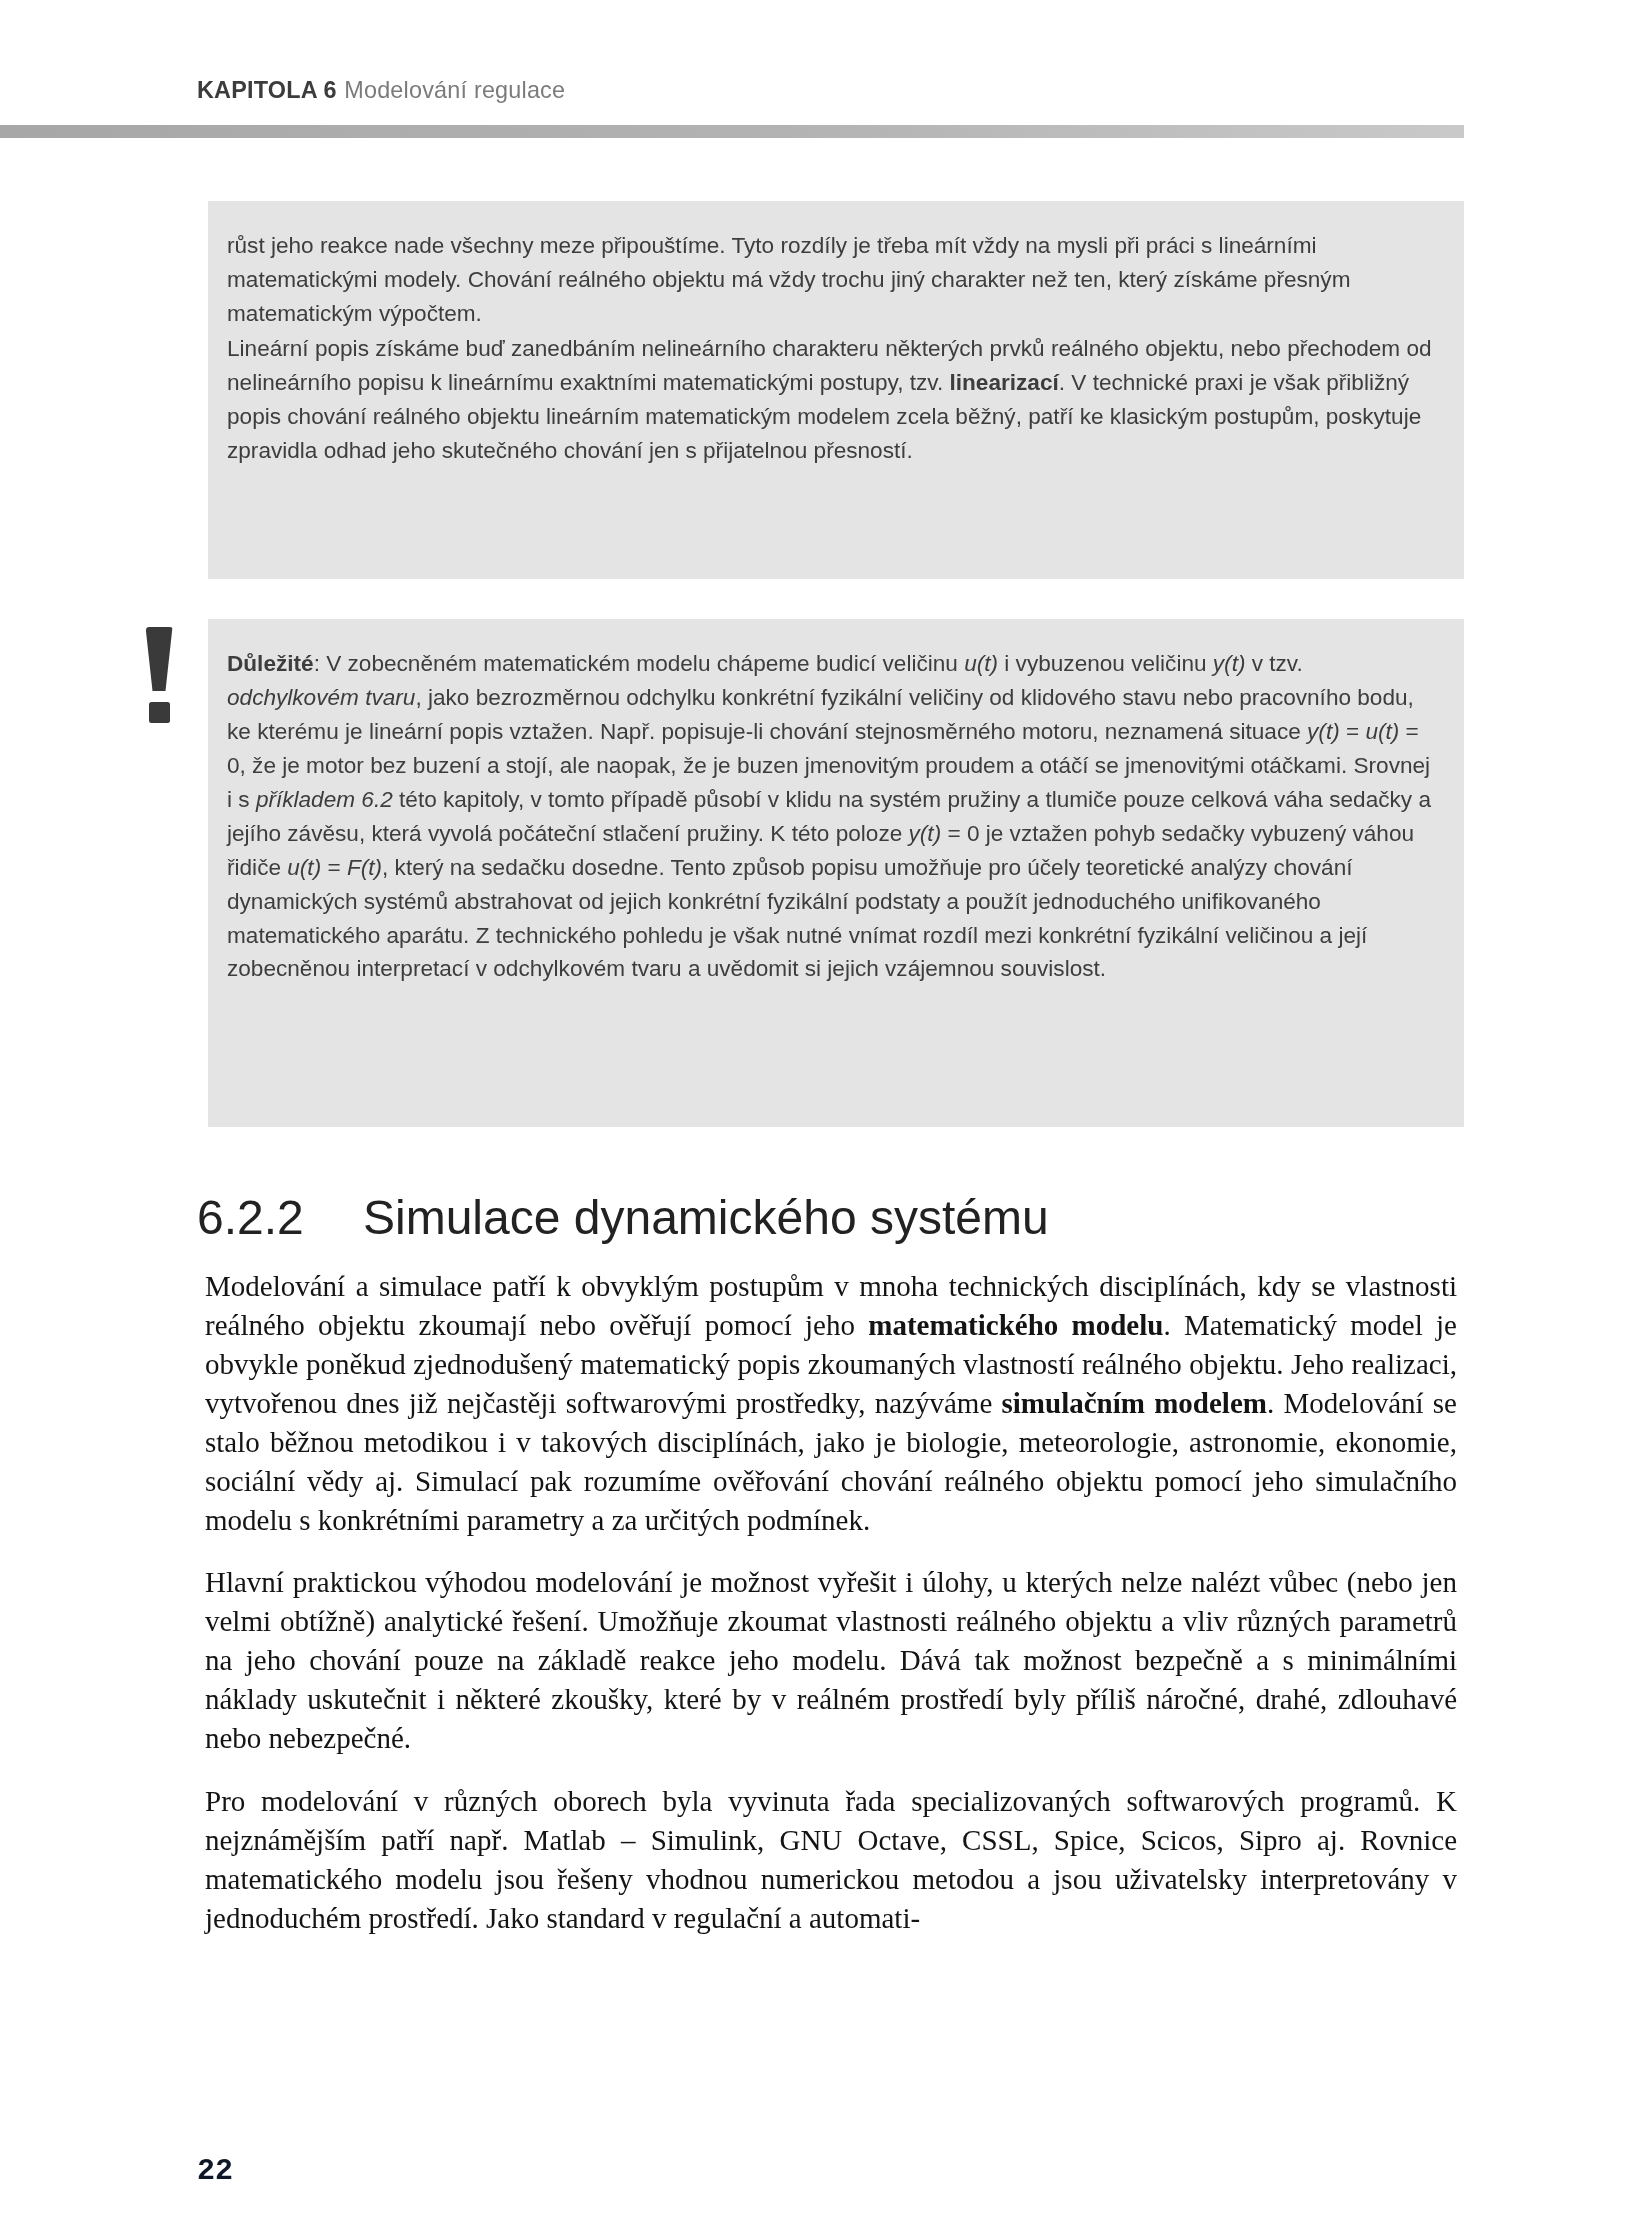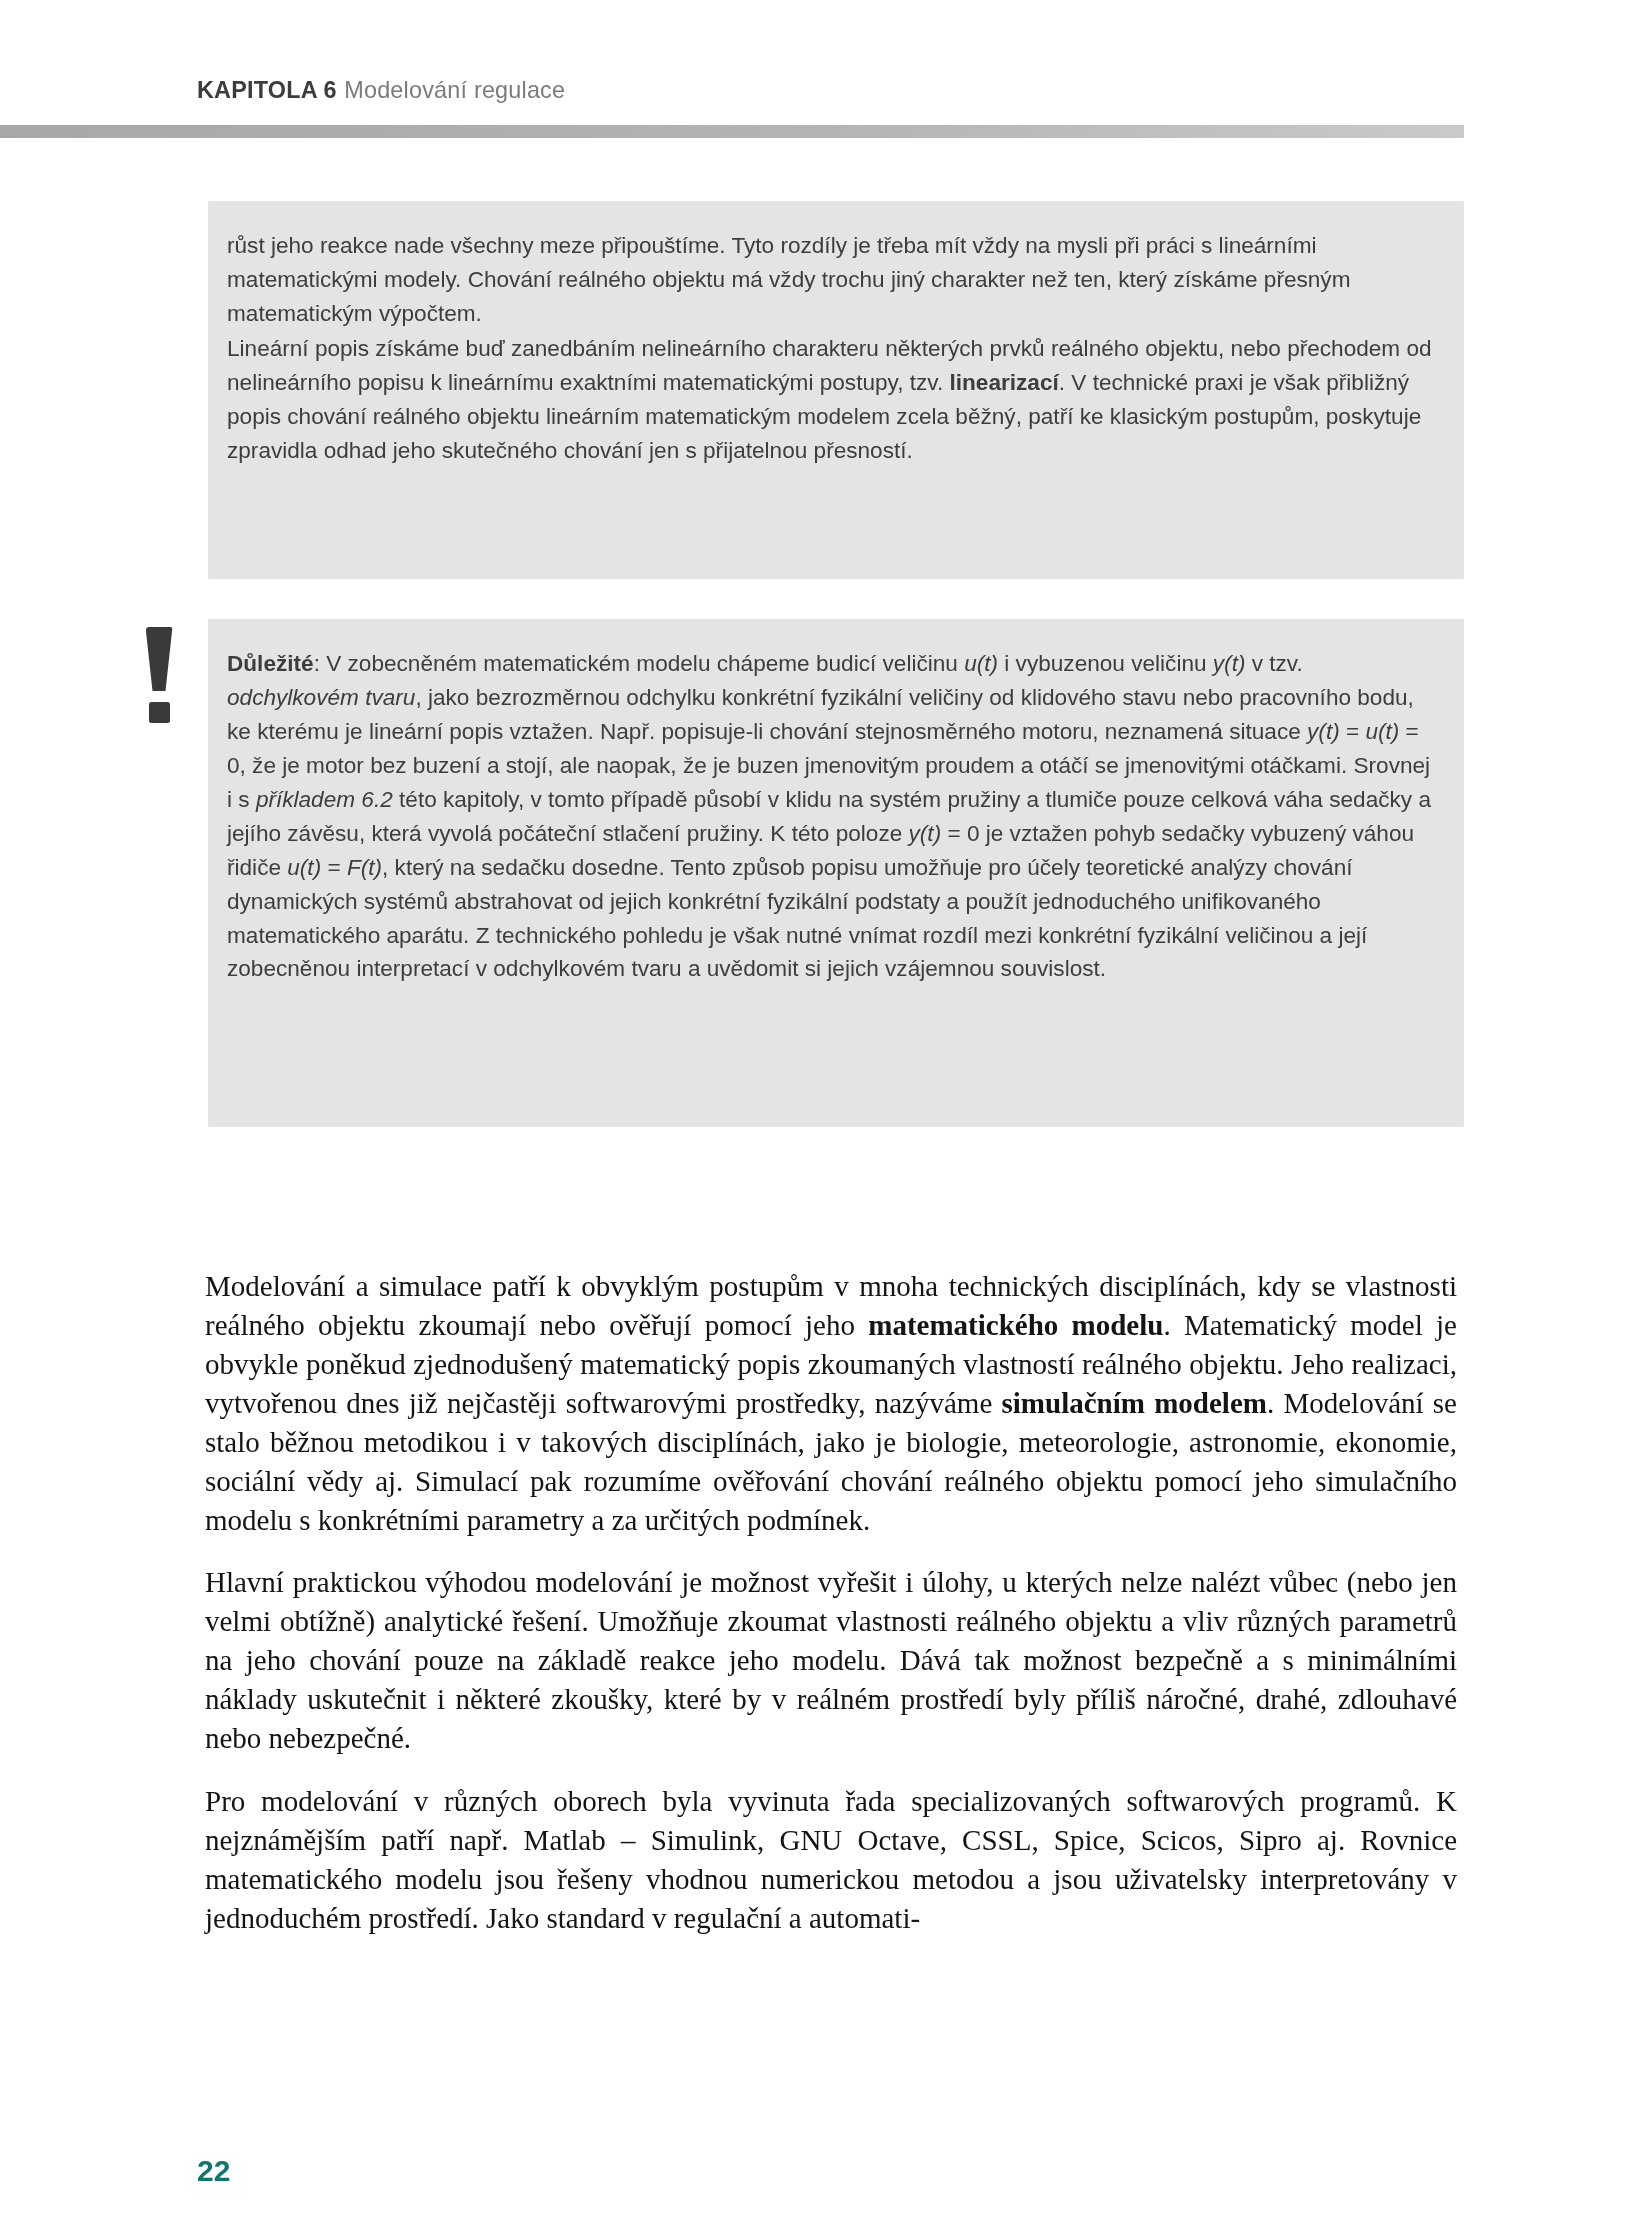--- a/index.html
+++ b/index.html
@@ -107,22 +107,22 @@
   .body-text p { margin: 8px; }
   .body-text p + p { margin-top: 23.4px; }
 
   
   .page-number {
     position: absolute;
     left: 197px;
     top: 2154px;
     font-size: 30px;
     font-weight: 700;
-    color: #0f766e;
-    font-family: Liberation Sans, sans-serif;
+    color: #0f172a;
+    font-family: Liberation Mono, monospace;
   }
 </style>
 </head>
 <body>
 
 <div class="page">
 
   <header class="page-header">
     <span class="chapter-label">KAPITOLA 6</span><span class="chapter-title">Modelování regulace</span>
   </header>
@@ -136,20 +136,23 @@
 
   <div class="excl">
     <div class="excl-bar"></div>
     <div class="excl-dot"></div>
   </div>
 
   <section class="graybox box-important">
     <p><span style="font-weight: 700;">Důležité</span><span>: V zobecněném matematickém modelu chápeme budicí veličinu </span><span style="font-style: italic;">u(t)</span><span> i vybuzenou veličinu </span><span style="font-style: italic;">y(t)</span><span> v tzv. </span><span style="font-style: italic;">odchylkovém tvaru</span><span>, jako bezrozměrnou odchylku konkrétní fyzikální veličiny od klidového stavu nebo pracovního bodu, ke kterému je lineární popis vztažen. Např. popisuje-li chování stejnosměrného motoru, neznamená situace </span><span style="font-style: italic;">y(t)</span><span> = </span><span style="font-style: italic;">u(t)</span><span> = 0, že je motor bez buzení a stojí, ale naopak, že je buzen jmenovitým proudem a otáčí se jmenovitými otáčkami. Srovnej i s </span><span style="font-style: italic;">příkladem 6.2</span><span> této kapitoly, v tomto případě působí v klidu na systém pružiny a tlumiče pouze celková váha sedačky a jejího závěsu, která vyvolá počáteční stlačení pružiny. K této poloze </span><span style="font-style: italic;">y(t)</span><span> = 0 je vztažen pohyb sedačky vybuzený váhou řidiče </span><span style="font-style: italic;">u(t)</span><span> = </span><span style="font-style: italic;">F(t)</span><span>, který na sedačku dosedne. Tento způsob popisu umožňuje pro účely teoretické analýzy chování dynamických systémů abstrahovat od jejich konkrétní fyzikální podstaty a použít jednoduchého unifikovaného matematického aparátu. Z technického pohledu je však nutné vnímat rozdíl mezi konkrétní fyzikální veličinou a její zobecněnou interpretací v odchylkovém tvaru a uvědomit si jejich vzájemnou souvislost.</span></p>
   </section>
 
+  <h2 class="section-heading">
+    <span class="section-number">6.2.2</span><span class="section-title">Simulace dynamického systému</span>
+  </h2>
 
   <div class="body-text">
     <p><span>Modelování a simulace patří k obvyklým postupům v mnoha technických disciplínách, kdy se vlastnosti reálného objektu zkoumají nebo ověřují pomocí jeho </span><span style="font-weight: 700;">matematického modelu</span><span>. Matematický model je obvykle poněkud zjednodušený matematický popis zkoumaných vlastností reálného objektu. Jeho realizaci, vytvořenou dnes již nejčastěji softwarovými prostředky, nazýváme </span><span style="font-weight: 700;">simulačním modelem</span><span>. Modelování se stalo běžnou metodikou i v takových disciplínách, jako je biologie, meteorologie, astronomie, ekonomie, sociální vědy aj. Simulací pak rozumíme ověřování chování reálného objektu pomocí jeho simulačního modelu s konkrétními parametry a za určitých podmínek.</span></p>
     <p><span>Hlavní praktickou výhodou modelování je možnost vyřešit i úlohy, u kterých nelze nalézt vůbec (nebo jen velmi obtížně) analytické řešení. Umožňuje zkoumat vlastnosti reálného objektu a vliv různých parametrů na jeho chování pouze na základě reakce jeho modelu. Dává tak možnost bezpečně a s minimálními náklady uskutečnit i některé zkoušky, které by v reálném prostředí byly příliš náročné, drahé, zdlouhavé nebo nebezpečné.</span></p>
     <p><span>Pro modelování v různých oborech byla vyvinuta řada specializovaných softwarových programů. K nejznámějším patří např. Matlab – Simulink, GNU Octave, CSSL, Spice, Scicos, Sipro aj. Rovnice matematického modelu jsou řešeny vhodnou numerickou metodou a jsou uživatelsky interpretovány v jednoduchém prostředí. Jako standard v regulační a automati-</span></p>
   </div>
 
   <div class="page-number">22</div>
 
 </div>

